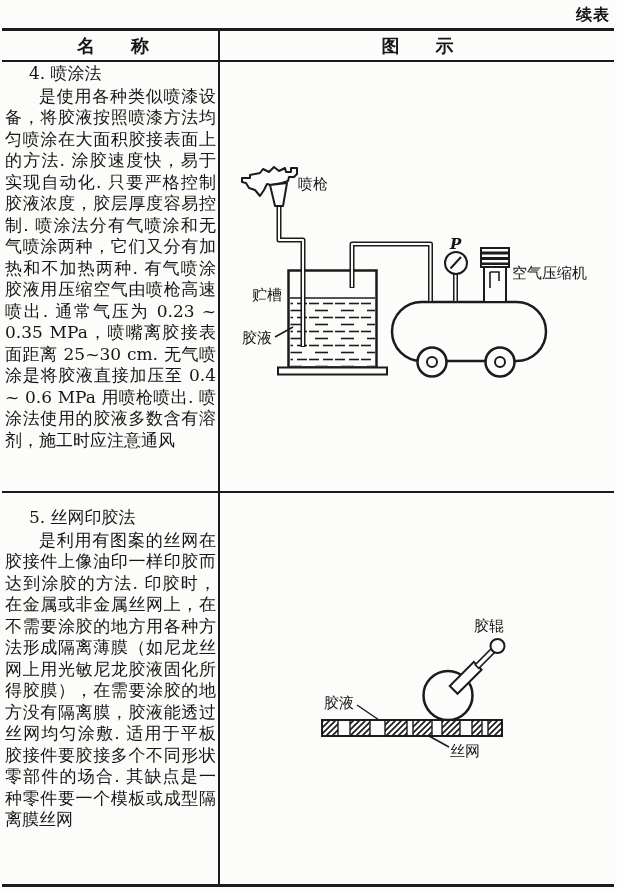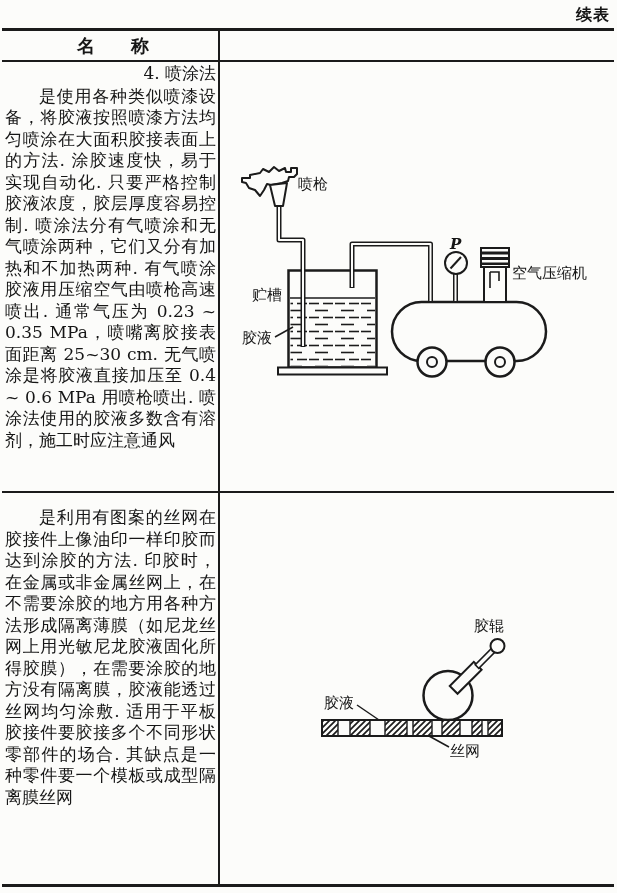--- a/index.html
+++ b/index.html
@@ -11,41 +11,42 @@
   .hline{position:absolute;background:#1b1b1b;}
   .vline{position:absolute;background:#1b1b1b;}
   .continued{position:absolute;left:576px;top:5px;font-size:16px;font-weight:bold;letter-spacing:1px;}
   .th{position:absolute;top:31px;height:29px;display:flex;align-items:center;justify-content:center;
       font-size:18px;font-weight:bold;}
   .th.name{left:0;width:226px;}
   .th.illus{left:218px;width:399px;}
   .name-cell{position:absolute;left:5px;width:211px;font-size:17px;line-height:21.5px;}
   .name-cell.r1{top:63px;}
   .name-cell.r2{top:507px;}
-  .cell-title{padding-left:24px;margin-bottom:1px;text-align:right;}
+  .cell-title{padding-left:24px;margin-bottom:1px;}
   .cell-body{text-align:justify;text-indent:2em;}
   .diag{position:absolute;}
   .diag text{font-size:15px;fill:#161616;font-family:"DejaVu Serif","Liberation Serif",serif;}
   .diag .stroke{fill:none;stroke:#1b1b1b;}
   .diag .wfill{fill:#fcfcfa;stroke:#1b1b1b;}
 </style>
 </head>
 <body>
 
 <div class="page">
 
   <div class="continued">续表</div>
 
   <div class="hline" style="left:2px;top:28px;width:612px;height:3px;"></div>
   <div class="hline" style="left:2px;top:60px;width:612px;height:2px;"></div>
   <div class="hline" style="left:2px;top:491px;width:612px;height:2px;"></div>
   <div class="hline" style="left:2px;top:884px;width:612px;height:3px;"></div>
   <div class="vline" style="left:218px;top:28px;width:2px;height:859px;"></div>
 
   <div class="th name">名　　称</div>
+  <div class="th illus">图　　示</div>
 
   <div class="name-cell r1">
     <div class="cell-title">4. 喷涂法</div>
     <div class="cell-body">是使用各种类似喷漆设备，将胶液按照喷漆方法均匀喷涂在大面积胶接表面上的方法. 涂胶速度快，易于实现自动化. 只要严格控制胶液浓度，胶层厚度容易控制. 喷涂法分有气喷涂和无气喷涂两种，它们又分有加热和不加热两种. 有气喷涂胶液用压缩空气由喷枪高速喷出. 通常气压为 0.23 ~ 0.35 MPa，喷嘴离胶接表面距离 25~30 cm. 无气喷涂是将胶液直接加压至 0.4 ~ 0.6 MPa 用喷枪喷出. 喷涂法使用的胶液多数含有溶剂，施工时应注意通风</div>
   </div>
 
   <svg class="diag" style="left:230px;top:160px;" width="382" height="232" viewBox="0 0 382 232">
     <defs>
       <pattern id="liq" width="26" height="14" patternUnits="userSpaceOnUse">
         <line x1="1" y1="3.5" x2="11" y2="3.5" stroke="#1b1b1b" stroke-width="1.6"></line>
@@ -87,20 +88,21 @@
     <path class="wfill" stroke-width="2" stroke-linejoin="round" d="M12,18 L20,18 L20,15 L30,13 L33,9 L39,12 L44,7 L49,11 L55,8 L56,12 L61,12 L61,8 L67,8 L67,14 L64,17 L59,17 L58,21 L52,23 L41,25 L37,24 L34,30 L30,36 L25,30 L19,28 L16,23 L12,22 Z"></path>
     <path class="wfill" stroke-width="2" stroke-linejoin="round" d="M40,25 L57,23 L53,46 L45,46 Z"></path>
     <text x="68" y="29">喷枪</text>
 
     <text x="22" y="140">贮槽</text>
     <text x="12" y="183">胶液</text>
     <line x1="45" y1="177" x2="63" y2="167" stroke="#1b1b1b" stroke-width="1.5"></line>
   </svg>
 
   <div class="name-cell r2">
+    <div class="cell-title">5. 丝网印胶法</div>
     <div class="cell-body">是利用有图案的丝网在胶接件上像油印一样印胶而达到涂胶的方法. 印胶时，在金属或非金属丝网上，在不需要涂胶的地方用各种方法形成隔离薄膜（如尼龙丝网上用光敏尼龙胶液固化所得胶膜），在需要涂胶的地方没有隔离膜，胶液能透过丝网均匀涂敷. 适用于平板胶接件要胶接多个不同形状零部件的场合. 其缺点是一种零件要一个模板或成型隔离膜丝网</div>
   </div>
 
   <svg class="diag" style="left:310px;top:608px;" width="206" height="160" viewBox="0 0 206 160">
     <defs>
       <pattern id="hatch" width="6" height="6" patternUnits="userSpaceOnUse">
         <path d="M-1.5,1.5 L1.5,-1.5 M0,6 L6,0 M4.5,7.5 L7.5,4.5" stroke="#1b1b1b" stroke-width="1.7" fill="none"></path>
       </pattern>
     </defs>
 

